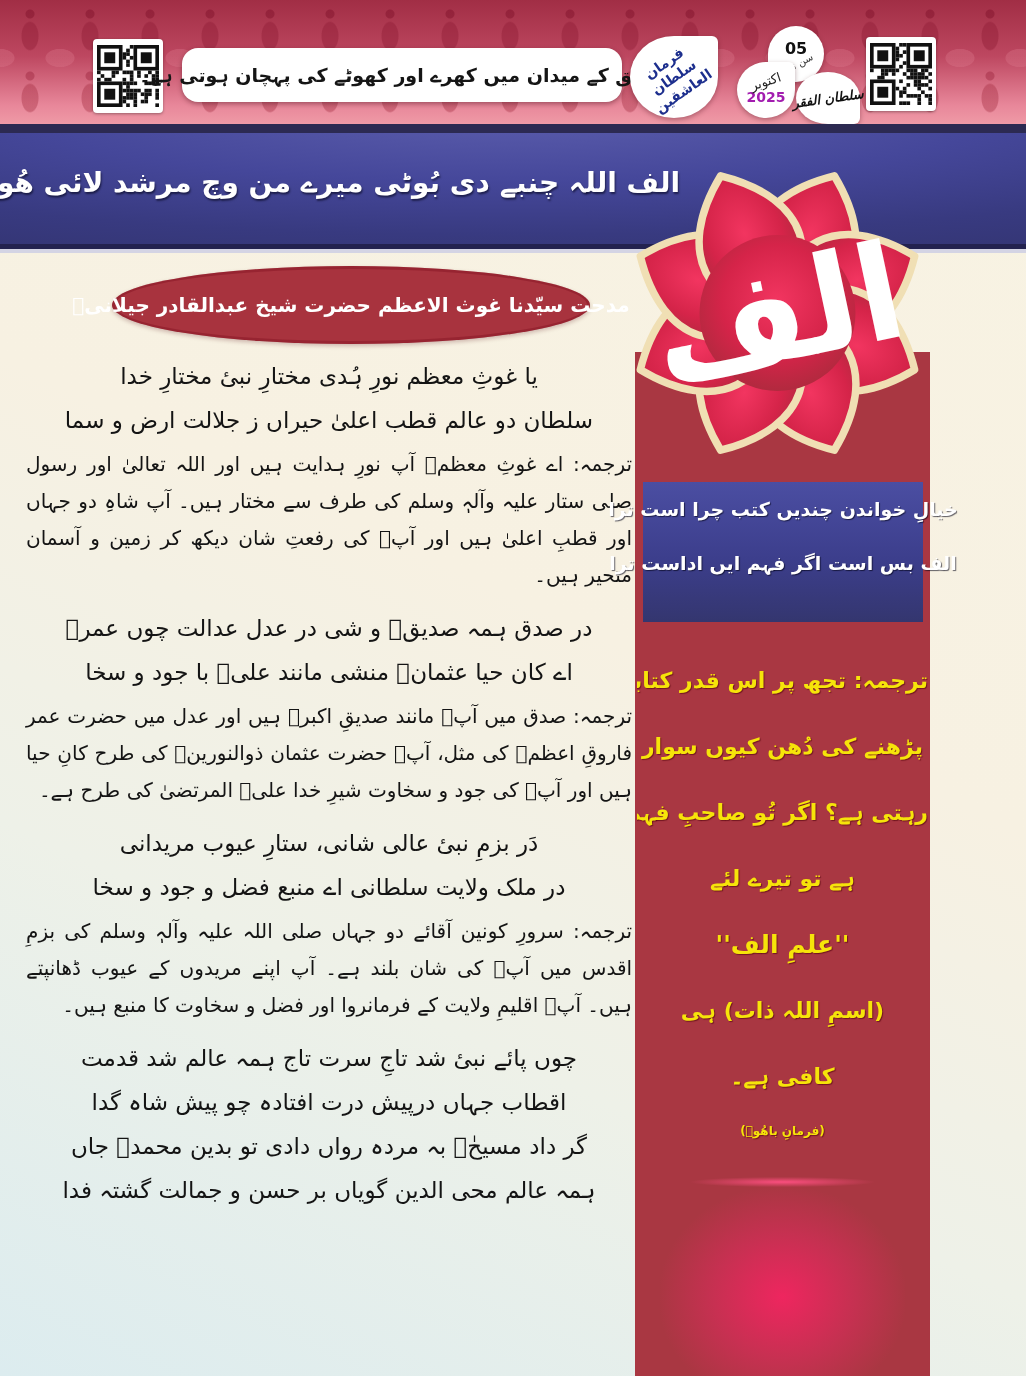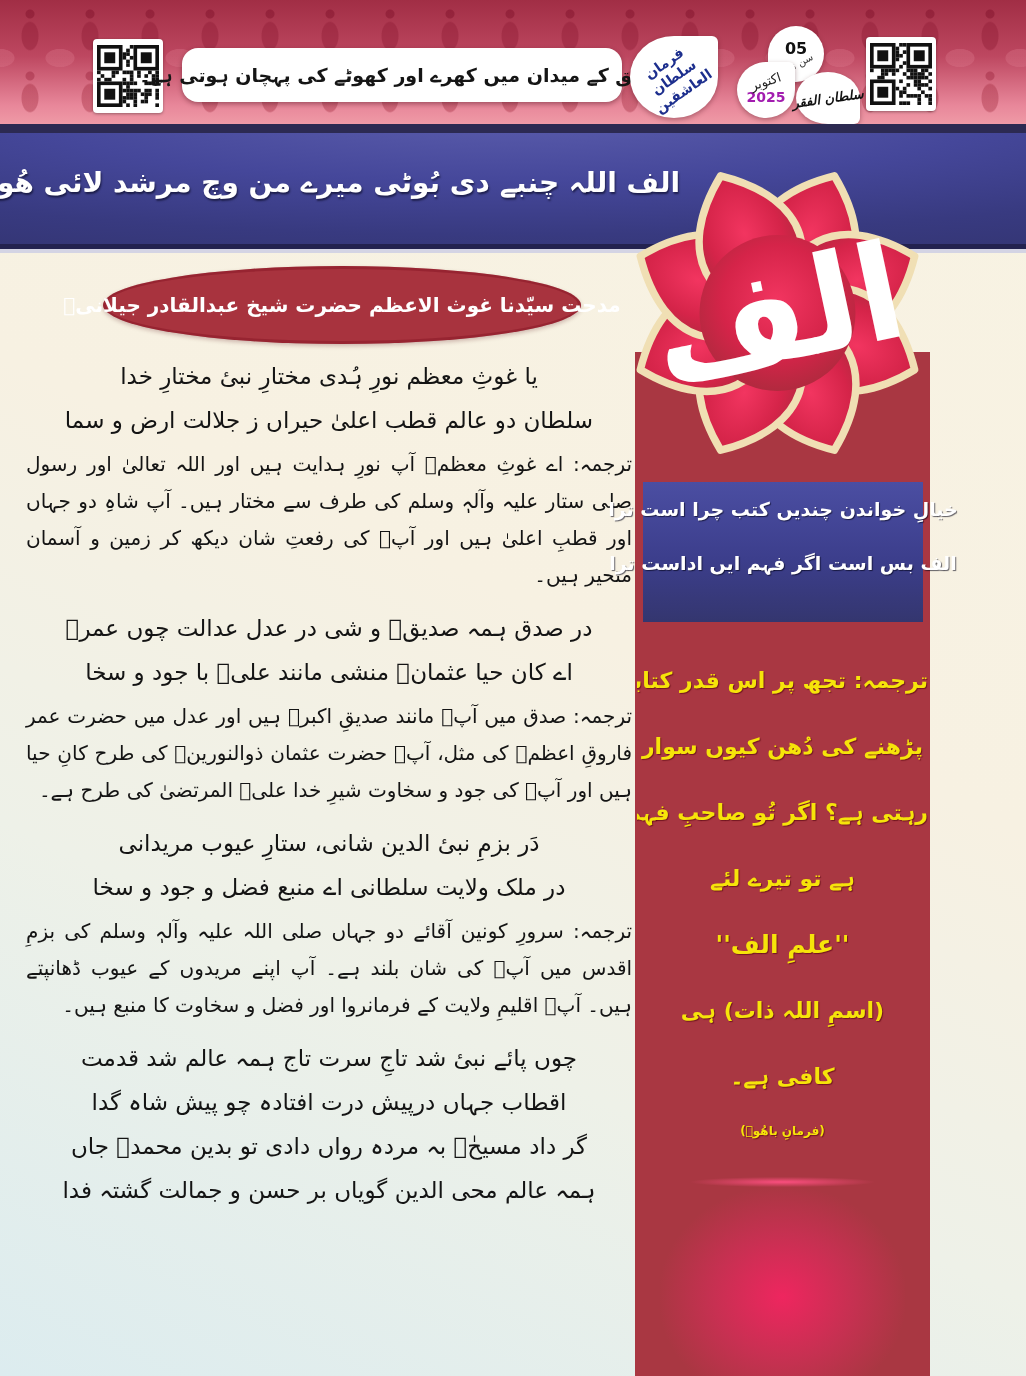--- a/index.html
+++ b/index.html
@@ -75,21 +75,21 @@
   .side-trans{position:absolute;left:637px;top:648px;width:291px;z-index:5;text-align:center;direction:rtl;}
   .side-trans .yl{
     color:#f6e40a;font-size:22px;font-weight:bold;height:66px;line-height:66px;white-space:nowrap;overflow:hidden;
     text-shadow:1px 1px 1px rgba(80,0,10,.6);
   }
   .side-trans .yl.big{font-size:25px;}
   .side-trans .attr{color:#f6e40a;font-size:12px;font-weight:bold;margin-top:14px;white-space:nowrap;
     text-shadow:1px 1px 1px rgba(80,0,10,.6);}
   
   .heading-oval{
-    position:absolute;left:103px;top:266px;width:478px;height:78px;background:#a8333e;
+    position:absolute;left:112px;top:266px;width:478px;height:78px;background:#a8333e;
     border-radius:50%;box-shadow:inset 0 0 0 3px rgba(120,10,25,.35),0 2px 4px rgba(80,0,10,.25);
     display:flex;align-items:center;justify-content:center;z-index:2;
   }
   .heading-oval span{color:#fff;font-size:20px;font-weight:bold;direction:rtl;white-space:nowrap;}
   .content{position:absolute;left:26px;top:352px;width:606px;direction:rtl;color:#141414;z-index:2;}
   .cline{text-align:center;font-size:23px;line-height:40px;margin:4px 0;white-space:nowrap;}
   .trans{font-size:20px;line-height:37px;text-align:justify;margin:6px 0 14px 0;}
 </style>
 </head>
 <body>
@@ -334,21 +334,21 @@
 
   <div class="content">
     <div class="cline">یا غوثِ معظم نورِ ہُدی مختارِ نبیٔ مختارِ خدا</div>
     <div class="cline">سلطان دو عالم قطب اعلیٰ حیراں ز جلالت ارض و سما</div>
     <div class="trans">ترجمہ: اے غوثِ معظمؓ آپ نورِ ہدایت ہیں اور اللہ تعالیٰ اور رسول صلی ستار علیہ وآلہٖ وسلم کی طرف سے مختار ہیں۔ آپ شاہِ دو جہاں اور قطبِ اعلیٰ ہیں اور آپؓ کی رفعتِ شان دیکھ کر زمین و آسمان متحیر ہیں۔</div>
 
     <div class="cline">در صدق ہمہ صدیقؓ و شی در عدل عدالت چوں عمرؓ</div>
     <div class="cline">اے کان حیا عثمانؓ منشی مانند علیؓ با جود و سخا</div>
     <div class="trans">ترجمہ: صدق میں آپؓ مانند صدیقِ اکبرؓ ہیں اور عدل میں حضرت عمر فاروقِ اعظمؓ کی مثل، آپؓ حضرت عثمان ذوالنورینؓ کی طرح کانِ حیا ہیں اور آپؓ کی جود و سخاوت شیرِ خدا علیؓ المرتضیٰ کی طرح ہے۔</div>
 
-    <div class="cline">دَر بزمِ نبیٔ الدین شانی، ستارِ عیوب مریدانی</div>
+    <div class="cline">دَر بزمِ نبیٔ عالی شانی، ستارِ عیوب مریدانی</div>
     <div class="cline">در ملک ولایت سلطانی اے منبع فضل و جود و سخا</div>
     <div class="trans">ترجمہ: سرورِ کونین آقائے دو جہاں صلی اللہ علیہ وآلہٖ وسلم کی بزمِ اقدس میں آپؓ کی شان بلند ہے۔ آپ اپنے مریدوں کے عیوب ڈھانپتے ہیں۔ آپؓ اقلیمِ ولایت کے فرمانروا اور فضل و سخاوت کا منبع ہیں۔</div>
 
     <div class="cline">چوں پائے نبیٔ شد تاجِ سرت تاج ہمہ عالم شد قدمت</div>
     <div class="cline">اقطاب جہاں درپیش درت افتادہ چو پیش شاہ گدا</div>
 
     <div class="cline">گر داد مسیحٰؑ بہ مردہ رواں دادی تو بدین محمدؐ جاں</div>
     <div class="cline">ہمہ عالم محی الدین گویاں بر حسن و جمالت گشتہ فدا</div>
 
   </div>

